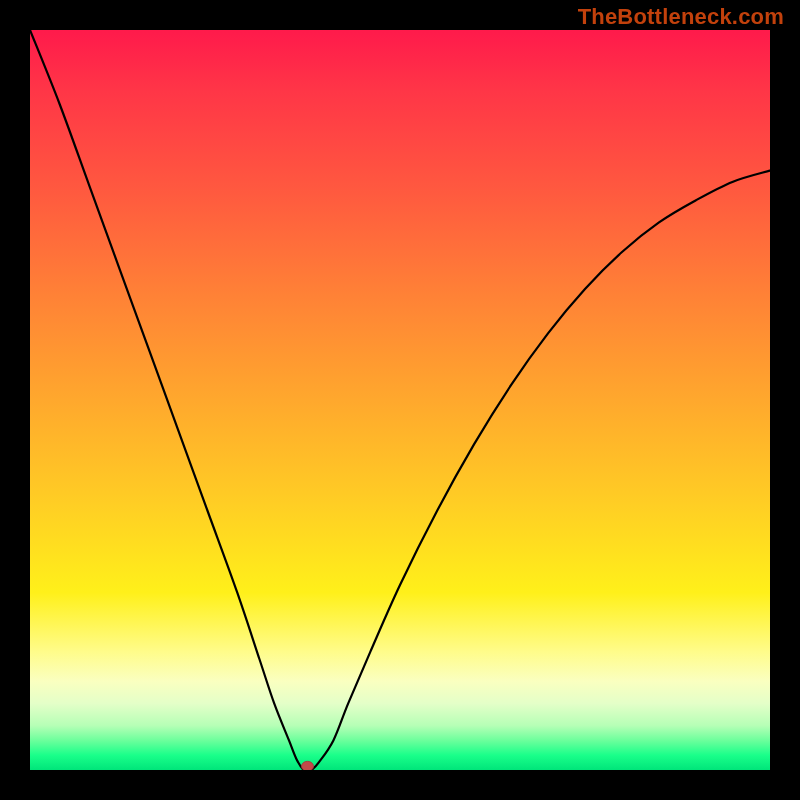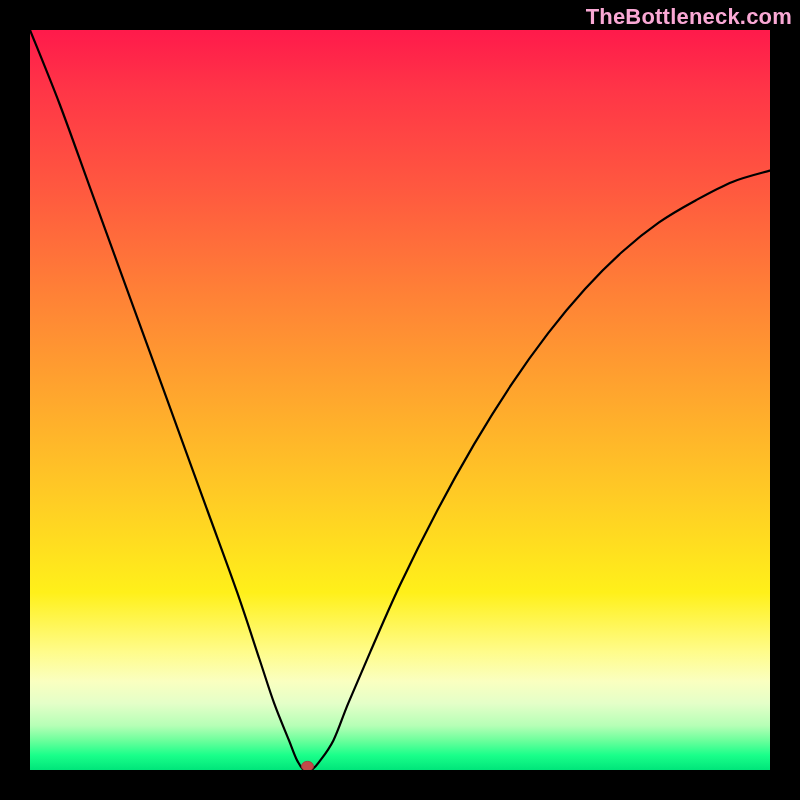--- a/index.html
+++ b/index.html
@@ -6,25 +6,25 @@
   html, body { width: 800px; height: 800px; overflow: hidden; background: #000; }
   .container {
     position: relative;
     width: 800px;
     height: 800px;
     background: #000;
   }
   .watermark {
     position: absolute;
     top: 4px;
-    right: 8px;
+    right: 16px;
     font-family: Arial, Helvetica, sans-serif;
     font-size: 22px;
     font-weight: 600;
-    color: #f9a8d4;
+    color: #c2410c;
     letter-spacing: 0.2px;
     z-index: 10;
   }
   .plot-frame {
     position: absolute;
     left: 30px;
     top: 30px;
     width: 740px;
     height: 740px;
     overflow: hidden;

